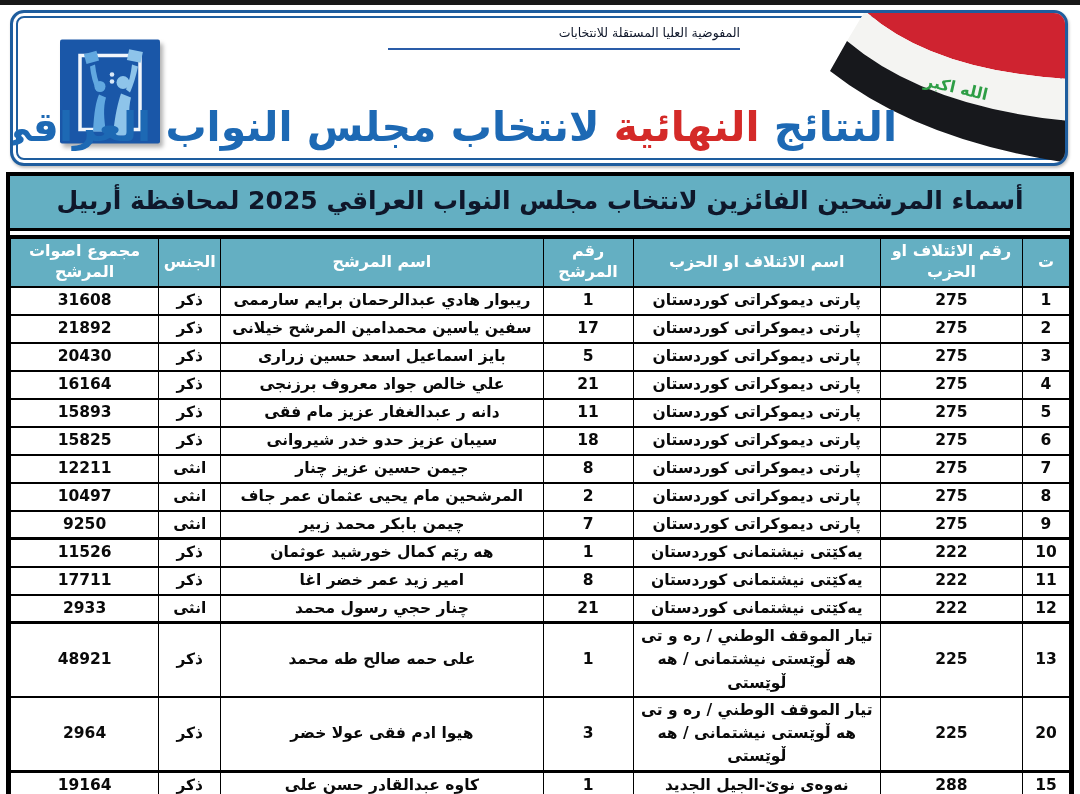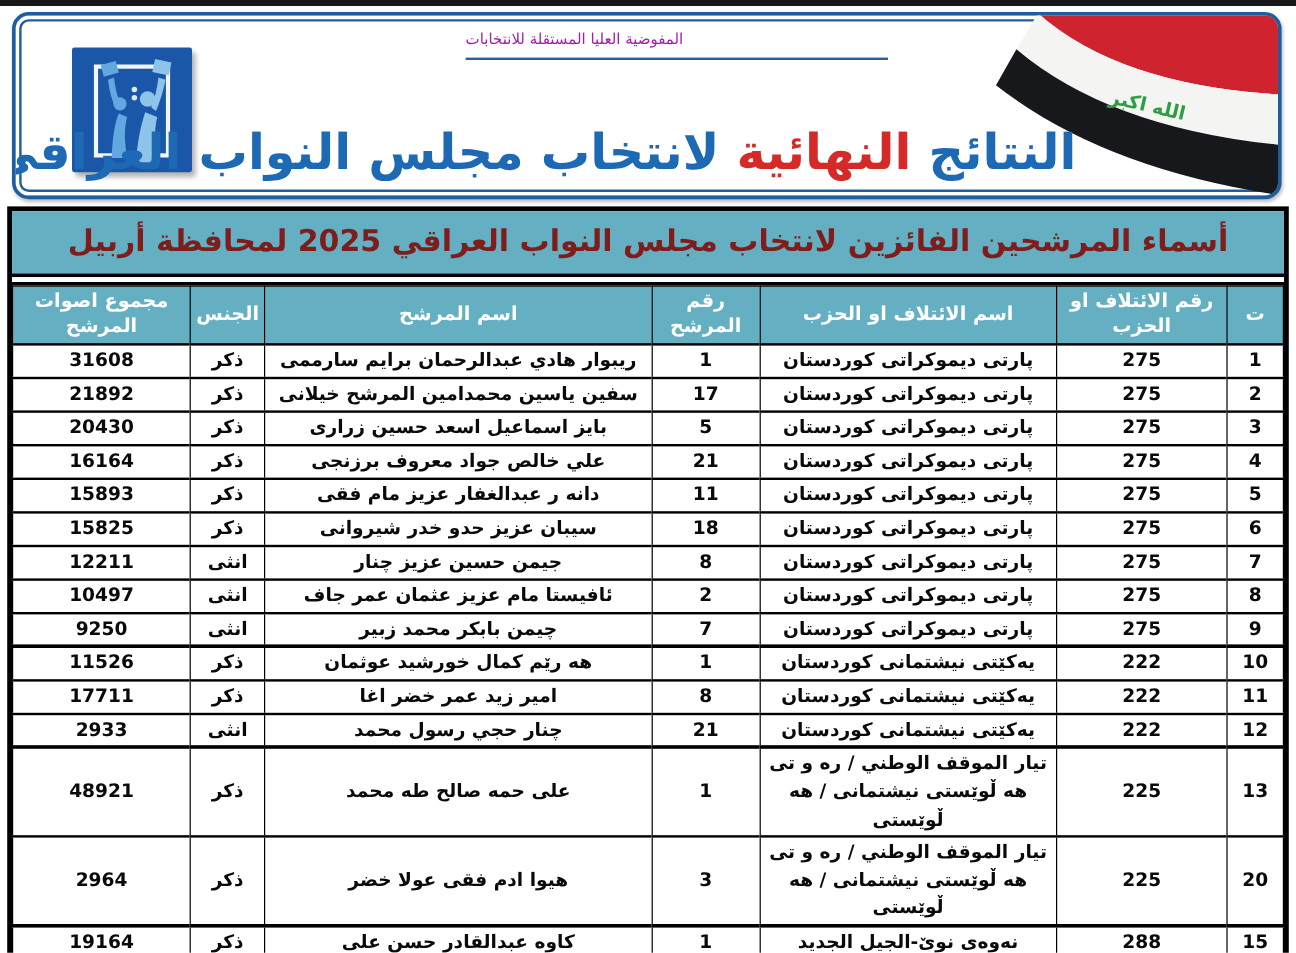--- a/index.html
+++ b/index.html
@@ -9,41 +9,41 @@
 
   
   .banner { position: relative; margin: 5px 12px 0 10px; height: 156px; background: #fff;
             border: 3px solid var(--banner-border, #1e5d9e); border-radius: 14px;
             box-shadow: inset 0 0 0 3px #fff, inset 0 0 0 5px var(--banner-border, #1e5d9e),
                         1px 2px 3px rgba(0,0,0,.25);
             overflow: hidden; }
   .logo { position: absolute; left: 47px; top: 25px; width: 100px; height: 107px;
           filter: drop-shadow(3px 4px 2px rgba(0,0,0,.3)); z-index: 2; }
   .logo svg { width: 100%; height: 100%; display: block; }
-  .org { position: absolute; top: 11px; left: 375px; width: 352px; text-align: left;
-         direction: rtl; color: #a21caf; font-size: 12.5px; line-height: 1.5;
+  .org { position: absolute; top: 11px; left: 375px; width: 352px; text-align: right;
+         direction: rtl; color: #0f172a; font-size: 12.5px; line-height: 1.5;
          border-bottom: 2px solid #2a5ca8; padding-bottom: 5px; z-index: 0; }
   .flag { position: absolute; top: -4px; right: -4px; width: 242px; height: 158px; z-index: 1; }
   .flag svg { width: 100%; height: 100%; display: block; }
   .flag-red   { fill: var(--flag-red, #cf2330); }
   .flag-white { fill: #f4f4f2; }
   .flag-black { fill: #17181c; }
   .flag-motto { fill: var(--flag-green, #2e9e46); font-weight: bold; }
   .big-title { position: absolute; left: 115px; right: 168px; bottom: 12px; text-align: center;
                direction: rtl; font-size: 41px; font-weight: bold; z-index: 2; white-space: nowrap;
                letter-spacing: 0; }
   .big-title .t-blue { color: var(--title-blue, #1d69b4); }
   .big-title .t-red  { color: var(--title-red, #d42a28); }
   .logo-bg    { fill: var(--logo-blue, #1a57a8); }
   .logo-fig-a { fill: var(--logo-light, #5fa8dc); fill: #61a8e0; }
   .logo-fig-b { fill: #8ec4ea; }
 
   
   .sheet { margin: 6px 6px 0; border: 4px solid #000; background: #fff; }
-  .sheet-title { direction: rtl; background: var(--teal, #64afc2); color: #7f1d1d; text-align: center;
+  .sheet-title { direction: rtl; background: var(--teal, #64afc2); color: #0f172a; text-align: center;
                  font-weight: bold; font-size: 25px; padding: 10px 8px 13px;
                  border-bottom: 3px solid #000; }
   .sheet-gap { height: 7px; background: #fff; border-bottom: 3px solid #000; }
   table { width: 100%; border-collapse: collapse; direction: rtl; table-layout: fixed; }
   th { background: var(--teal, #64afc2); color: #fff; font-weight: bold; font-size: 16px;
        height: 48px; border: 1px solid #000; border-bottom: 2.5px solid #000;
        line-height: 1.3; padding: 2px 4px; }
   td { text-align: center; font-weight: bold; font-size: 15.5px; color: #0a0a0a;
        border: 1px solid #000; border-top: 2px solid #000; border-bottom: 2px solid #000;
        padding: 1px 6px; line-height: 1.5; overflow: hidden; }
@@ -185,21 +185,21 @@
           <td>8</td>
           <td>جیمن حسین عزیز چنار</td>
           <td>انثى</td>
           <td>12211</td>
         </tr>
         <tr>
           <td>8</td>
           <td>275</td>
           <td>پارتی دیموکراتی کوردستان</td>
           <td>2</td>
-          <td>ئافیستا مام عزیز عثمان عمر جاف</td>
+          <td>المرشحين مام یحیی عثمان عمر جاف</td>
           <td>انثى</td>
           <td>10497</td>
         </tr>
         <tr>
           <td>9</td>
           <td>275</td>
           <td>پارتی دیموکراتی کوردستان</td>
           <td>7</td>
           <td>چیمن بابکر محمد زبیر</td>
           <td>انثى</td>

